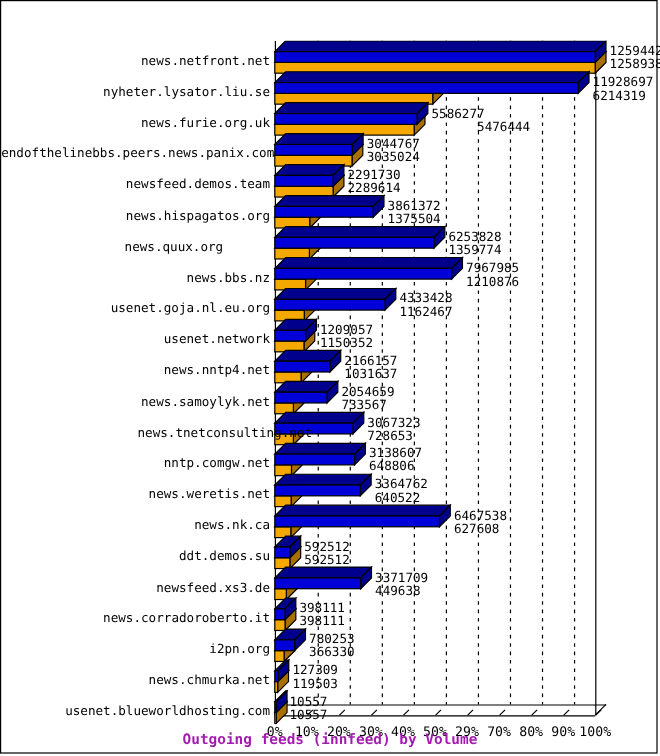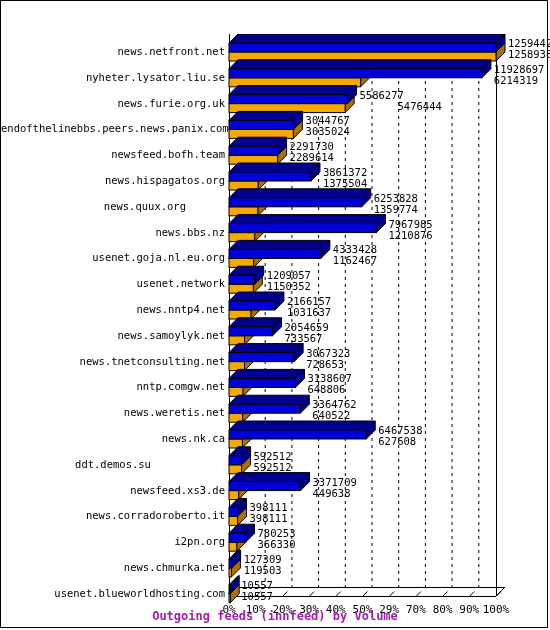--- a/index.html
+++ b/index.html
@@ -322,33 +322,33 @@
           <polygon points="228,550.8000000000001 237,541.8000000000001 238.2,541.8000000000001 229.2,550.8000000000001" fill="#00008c" stroke="#000" stroke-width="1"></polygon>
           <polygon points="229.2,550.8000000000001 238.2,541.8000000000001 238.2,550.8000000000001 229.2,559.8000000000001" fill="#00008c" stroke="#000" stroke-width="1"></polygon>
           <rect x="228" y="550.8000000000001" width="1.2" height="9" fill="#0000d8" stroke="#000" stroke-width="1"></rect>
         </g>
       </svg>
     <div id="ylabels">
         <div class="ylabel" style="left: 0px; width: 224px; top: 12px;">news.netfront.net</div>
         <div class="ylabel" style="left: 0px; width: 224px; top: 37.8px;">nyheter.lysator.liu.se</div>
         <div class="ylabel" style="left: 0px; width: 224px; top: 63.6px;">news.furie.org.uk</div>
         <div class="ylabel" style="left: 0px; width: 224px; top: 89.4px;">endofthelinebbs.peers.news.panix.com</div>
-        <div class="ylabel" style="left: 0px; width: 224px; top: 115.2px;">newsfeed.bofh.team</div>
+        <div class="ylabel" style="left: 0px; width: 224px; top: 115.2px;">newsfeed.demos.team</div>
         <div class="ylabel" style="left: 0px; width: 224px; top: 141px;">news.hispagatos.org</div>
         <div class="ylabel" style="left: 0px; width: 185px; top: 166.8px;">news.quux.org</div>
         <div class="ylabel" style="left: 0px; width: 224px; top: 192.6px;">news.bbs.nz</div>
         <div class="ylabel" style="left: 0px; width: 224px; top: 218.4px;">usenet.goja.nl.eu.org</div>
         <div class="ylabel" style="left: 0px; width: 224px; top: 244.2px;">usenet.network</div>
         <div class="ylabel" style="left: 0px; width: 224px; top: 270px;">news.nntp4.net</div>
         <div class="ylabel" style="left: 0px; width: 224px; top: 295.8px;">news.samoylyk.net</div>
-        <div class="ylabel" style="left: 0px; width: 224px; top: 321.6px;">news.tnetconsulting.net</div>
+        <div class="ylabel" style="left: 0px; width: 224px; top: 321.6px; padding-left: 35px;">news.tnetconsulting.net</div>
         <div class="ylabel" style="left: 0px; width: 224px; top: 347.4px;">nntp.comgw.net</div>
         <div class="ylabel" style="left: 0px; width: 224px; top: 373.2px;">news.weretis.net</div>
         <div class="ylabel" style="left: 0px; width: 224px; top: 399px;">news.nk.ca</div>
-        <div class="ylabel" style="left: 0px; width: 224px; top: 424.8px; text-align: center;">ddt.demos.su</div>
+        <div class="ylabel" style="left: 0px; width: 224px; top: 424.8px;">ddt.demos.su</div>
         <div class="ylabel" style="left: 0px; width: 224px; top: 450.6px;">newsfeed.xs3.de</div>
         <div class="ylabel" style="left: 0px; width: 224px; top: 476.4px;">news.corradoroberto.it</div>
         <div class="ylabel" style="left: 0px; width: 224px; top: 502.2px;">i2pn.org</div>
         <div class="ylabel" style="left: 0px; width: 224px; top: 528px;">news.chmurka.net</div>
         <div class="ylabel" style="left: 0px; width: 224px; top: 553.8px;">usenet.blueworldhosting.com</div>
       </div>
     <div id="vallabels">
         <div class="vallabel" style="left: 507px; top: 4px;">12594426</div>
         <div class="vallabel" style="left: 507px; top: 15px;">12589386</div>
         <div class="vallabel" style="left: 492.849px; top: 29.8px;">11928697</div>

